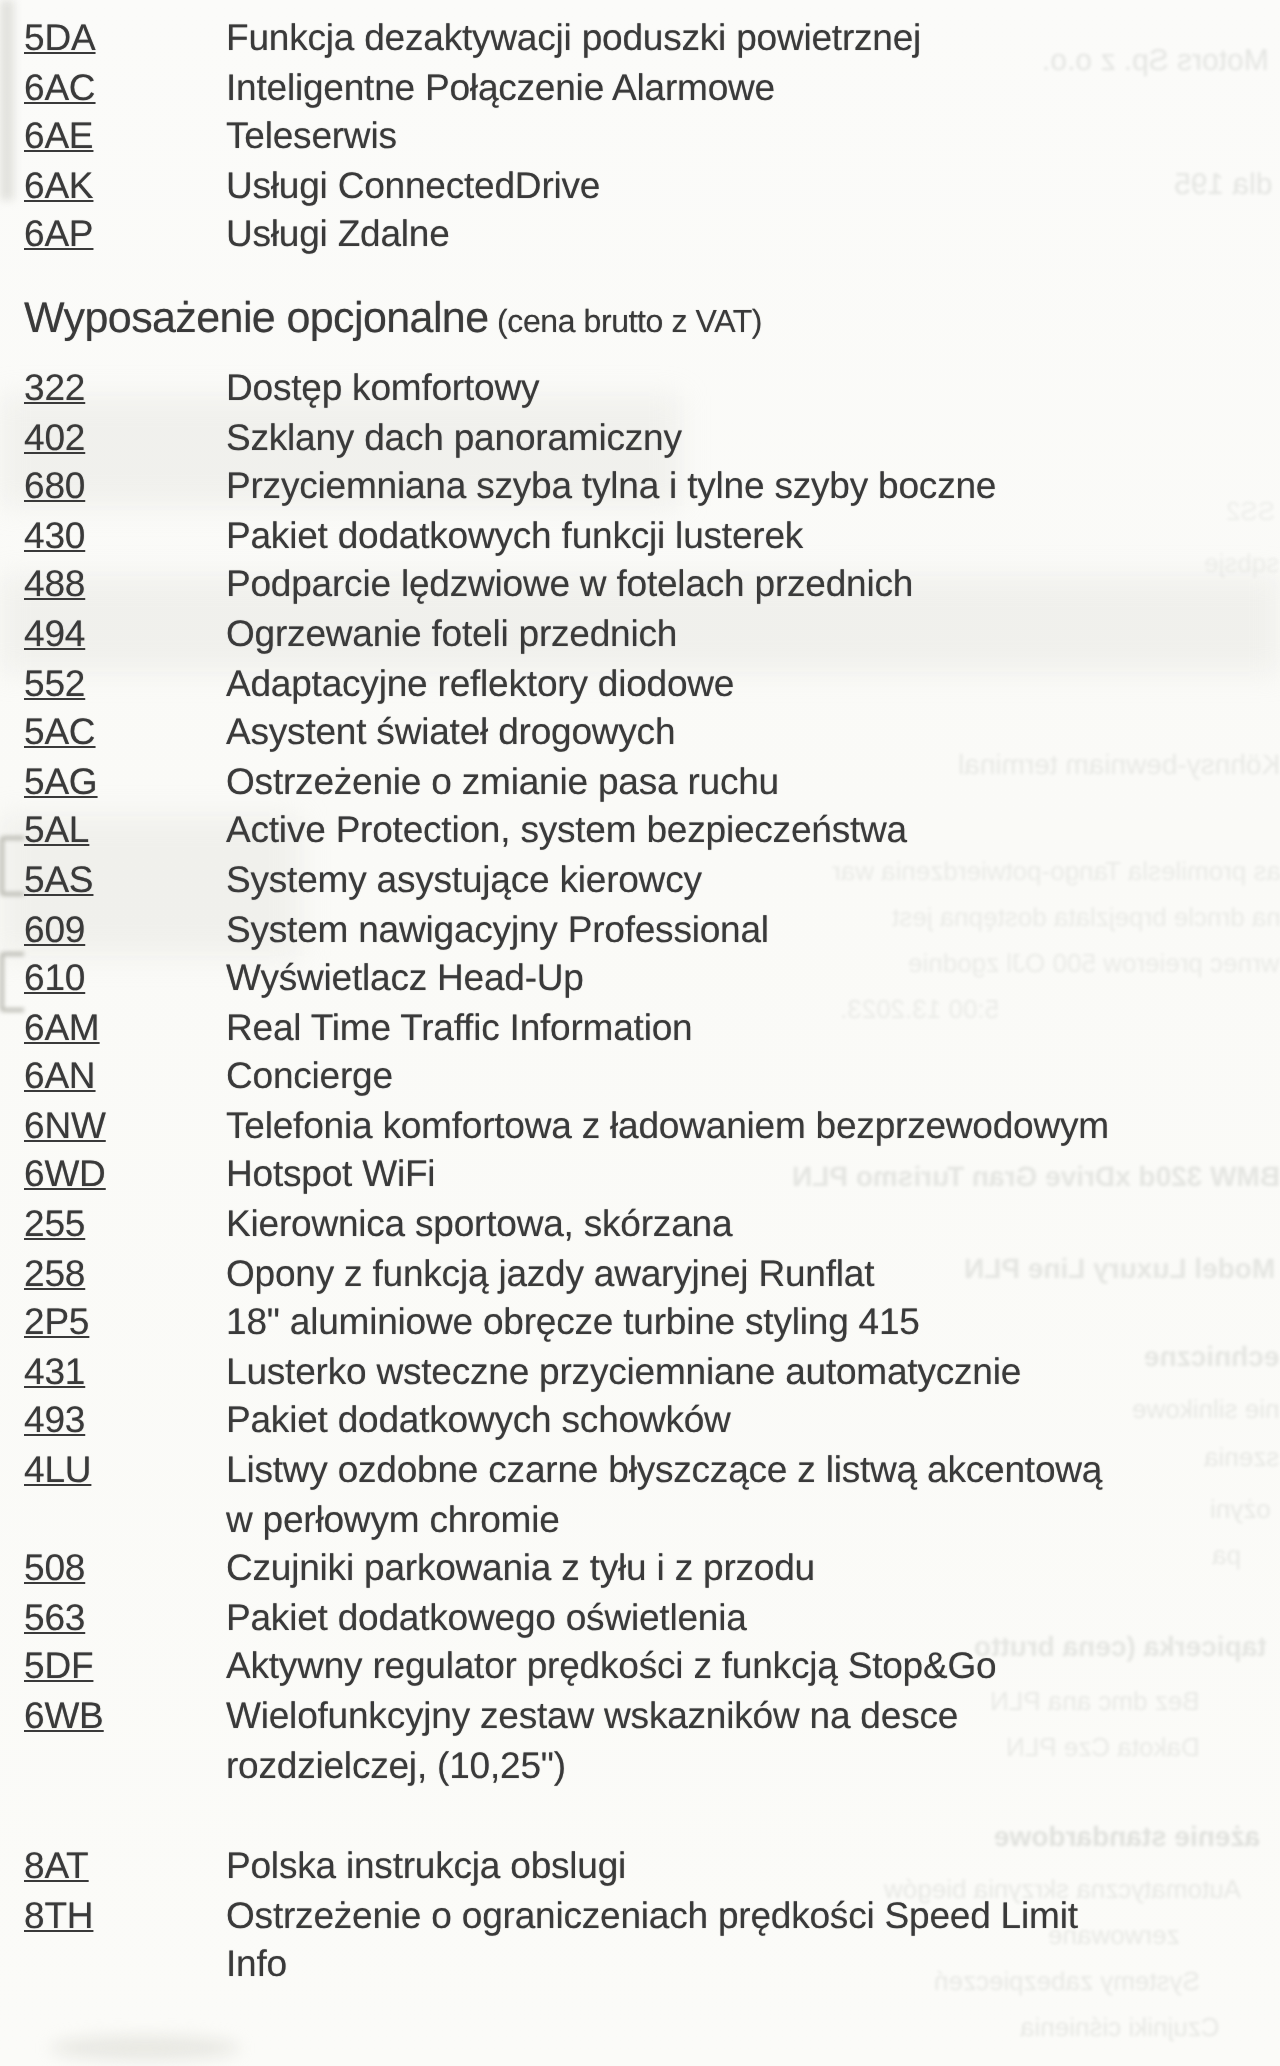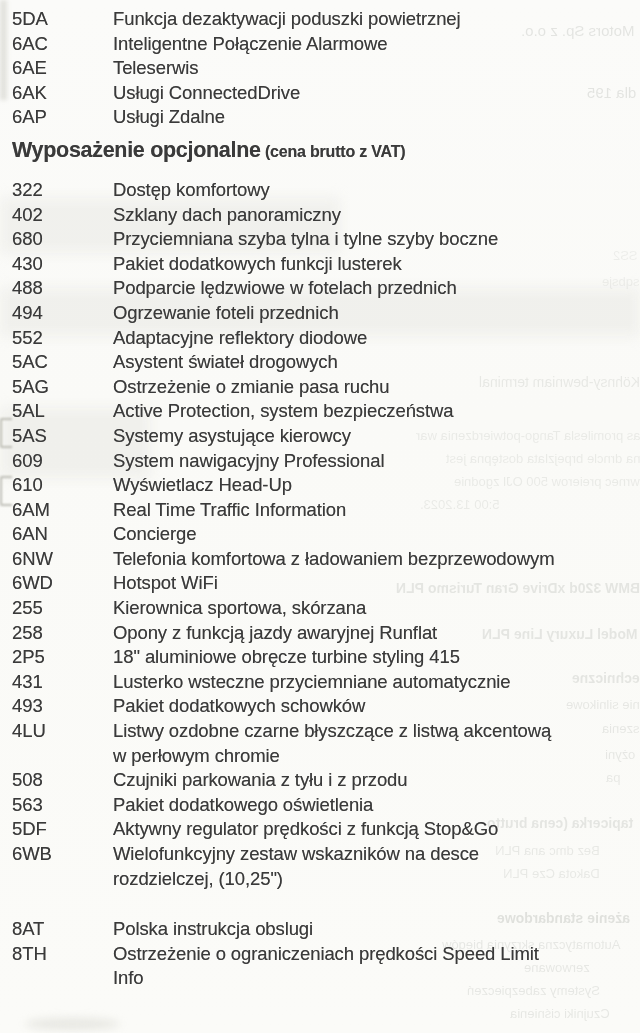--- a/index.html
+++ b/index.html
@@ -13,25 +13,25 @@
     background:linear-gradient(180deg,#fbfbf9 0%,#fafaf7 40%,#fbfbf8 100%);
     color:#3a3a3a;
   }
   .content{
     position:absolute;left:12px;top:7px;right:0;
     font-size:18.5px;line-height:24.6px;
     letter-spacing:-0.1px;
     text-shadow:0 0 0.5px rgba(56,56,56,0.55);
   }
   .row{display:grid;grid-template-columns:101px 1fr;}
-  .code{white-space:nowrap;}
+  .code{white-space:nowrap;text-decoration:underline;}
   .desc div{white-space:nowrap;}
   .heading{
-    margin-bottom:6px;line-height:40px;
-    font-weight:bold;font-size:21.5px;letter-spacing:-0.3px;
+    margin-top:15px;margin-bottom:6px;line-height:29px;
+    font-weight:normal;font-size:21.5px;letter-spacing:-0.3px;
   }
   .heading .suffix{font-size:16px;letter-spacing:-0.2px;}
   .footer-gap{margin-top:26px;}
   
   .ghost{
     position:absolute;white-space:nowrap;color:#4a5248;
     transform:scaleX(-1);filter:blur(0.7px);
     pointer-events:none;
   }
   

